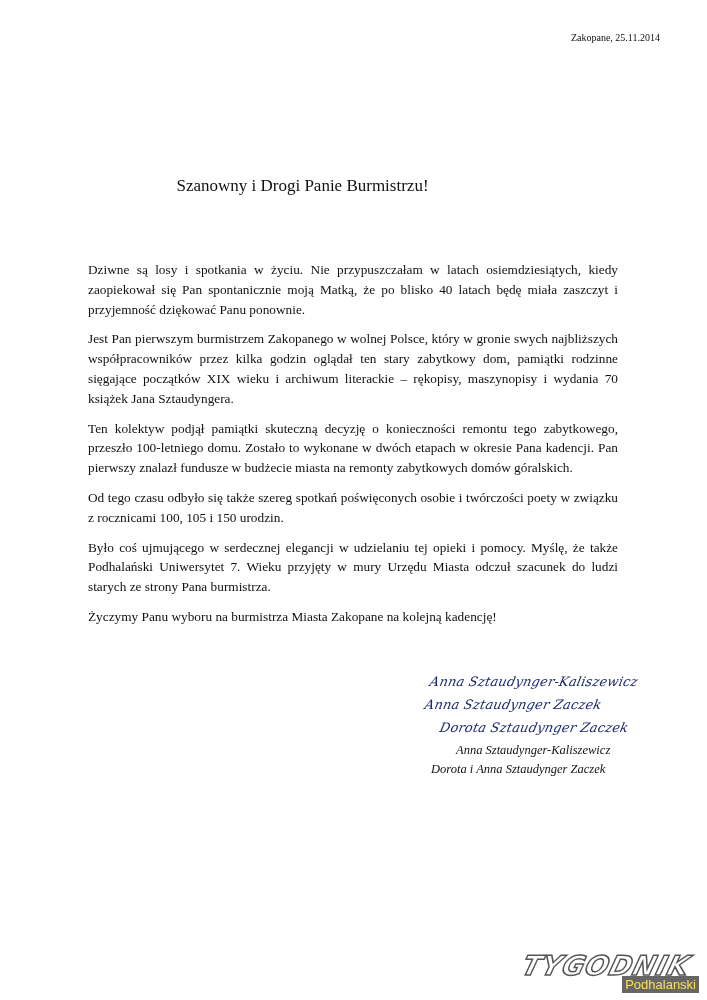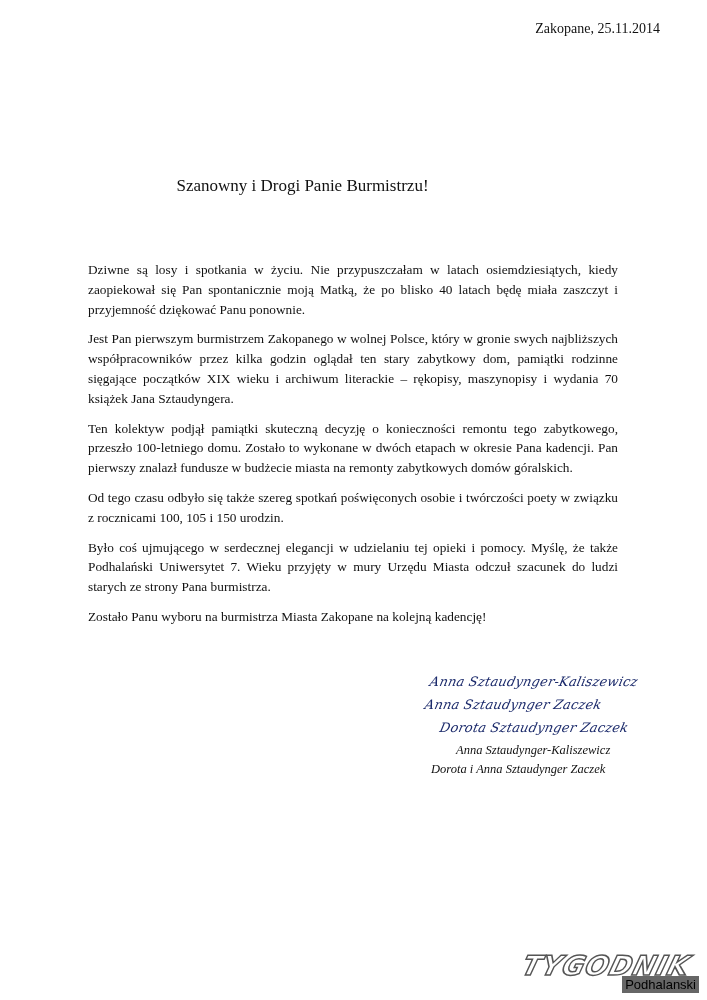--- a/index.html
+++ b/index.html
@@ -1,56 +1,56 @@
 <!DOCTYPE html>
 <html><head>
   <meta charset="utf-8">
   <style>
     html, body { margin: 0; padding: 0; background: #ffffff; }
     body {
       width: 707px; height: 1000px; position: relative; overflow: hidden;
       font-family: "Liberation Serif", "DejaVu Serif", serif; color: #111;
     }
-    .date { position: absolute; right: 47px; top: 21px; font-size: 14px; }
+    .date { position: absolute; right: 47px; top: 32px; font-size: 10px; }
     .title { position: absolute; left: 0; width: 605px; top: 176px; text-align: center; font-size: 17px; }
     .body { position: absolute; left: 88px; width: 530px; top: 260px; font-size: 13.3px; line-height: 19.8px; }
     .body p { margin: 0 0 10px 0; text-align: justify; }
     .body p.last-left { text-align: left; }
     .sig { position: absolute; font-family: "DejaVu Serif", serif; font-style: italic; color: #1b2a6b; font-size: 13px; letter-spacing: 0.2px; transform: skewX(-12deg); }
     .sig1 { left: 430px; top: 674px; }
     .sig2 { left: 425px; top: 697px; }
     .sig3 { left: 440px; top: 720px; }
     .printed { position: absolute; font-style: italic; font-size: 12.5px; }
     .p1 { left: 456px; top: 743px; }
     .p2 { left: 431px; top: 762px; }
     .logo { position: absolute; left: 523px; top: 950px; width: 180px; height: 46px; }
     .logo-main {
       position: absolute; left: 0; top: 0; font-family: "DejaVu Sans", sans-serif;
       font-weight: bold; font-style: italic; font-size: 27px; color: #fff;
       -webkit-text-stroke: 1.5px #555; letter-spacing: 1px; transform: skewX(-15deg);
     }
     .logo-sub {
-      position: absolute; right: 4px; top: 26px; background: #666; color: #000000;
+      position: absolute; right: 4px; top: 26px; background: #666; color: #fde047;
       font-family: "Liberation Sans", sans-serif; font-size: 13px; padding: 0 3px; line-height: 17px;
     }
   </style>
 </head>
 <body>
 
 <div class="date">Zakopane, 25.11.2014</div>
 
 <div class="title">Szanowny i Drogi Panie Burmistrzu!</div>
 
 <div class="body">
   <p>Dziwne są losy i spotkania w życiu. Nie przypuszczałam w latach osiemdziesiątych, kiedy zaopiekował się Pan spontanicznie moją Matką, że po blisko 40 latach będę miała zaszczyt i przyjemność dziękować Panu ponownie.</p>
   <p>Jest Pan pierwszym burmistrzem Zakopanego w wolnej Polsce, który w gronie swych najbliższych współpracowników przez kilka godzin oglądał ten stary zabytkowy dom, pamiątki rodzinne sięgające początków XIX wieku i archiwum literackie – rękopisy, maszynopisy i wydania 70 książek Jana Sztaudyngera.</p>
   <p>Ten kolektyw podjął pamiątki skuteczną decyzję o konieczności remontu tego zabytkowego, przeszło 100-letniego domu. Zostało to wykonane w dwóch etapach w okresie Pana kadencji. Pan pierwszy znalazł fundusze w budżecie miasta na remonty zabytkowych domów góralskich.</p>
   <p>Od tego czasu odbyło się także szereg spotkań poświęconych osobie i twórczości poety w związku z rocznicami 100, 105 i 150 urodzin.</p>
   <p>Było coś ujmującego w serdecznej elegancji w udzielaniu tej opieki i pomocy. Myślę, że także Podhalański Uniwersytet 7. Wieku przyjęty w mury Urzędu Miasta odczuł szacunek do ludzi starych ze strony Pana burmistrza.</p>
-  <p class="last-left">Zostało Panu wyboru na burmistrza Miasta Zakopane na kolejną kadencję!</p>
+  <p class="last-left">Życzymy Panu wyboru na burmistrza Miasta Zakopane na kolejną kadencję!</p>
 </div>
 
 <div class="sig sig1">Anna Sztaudynger-Kaliszewicz</div>
 <div class="sig sig2">Anna Sztaudynger Zaczek</div>
 <div class="sig sig3">Dorota Sztaudynger Zaczek</div>
 
 <div class="printed p1">Anna Sztaudynger-Kaliszewicz</div>
 <div class="printed p2">Dorota i Anna Sztaudynger Zaczek</div>
 
 <div class="logo">

